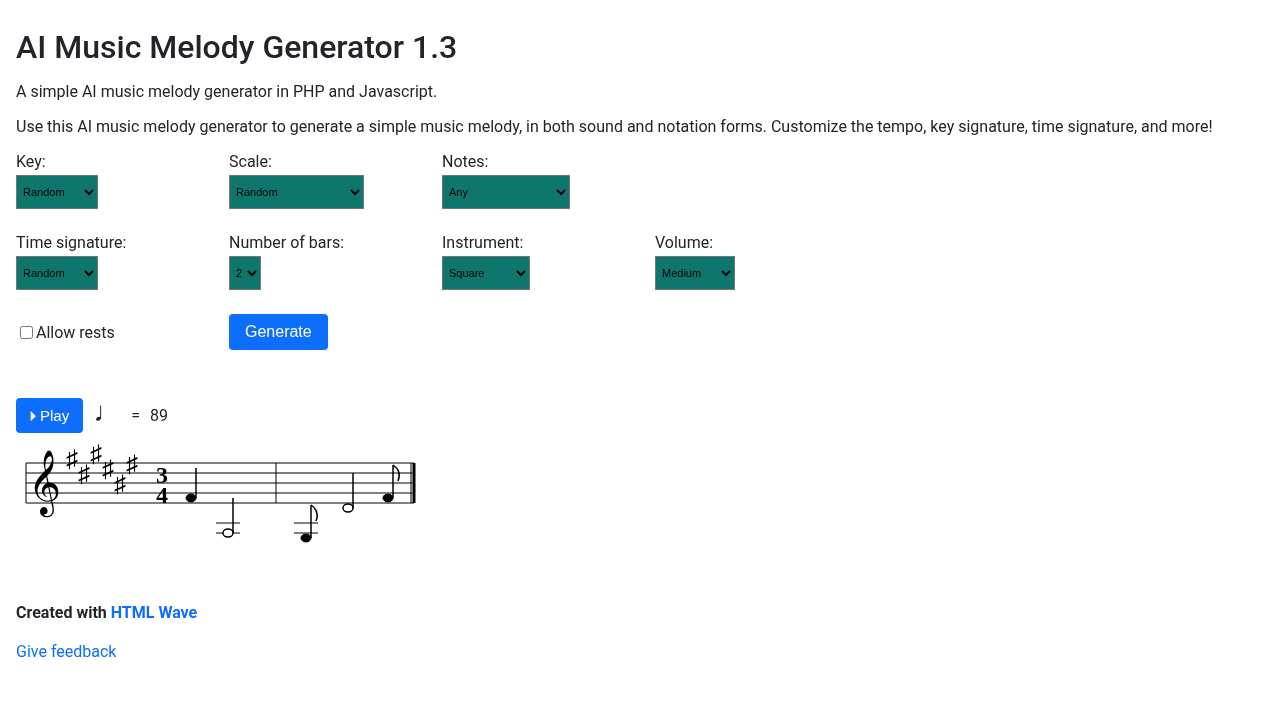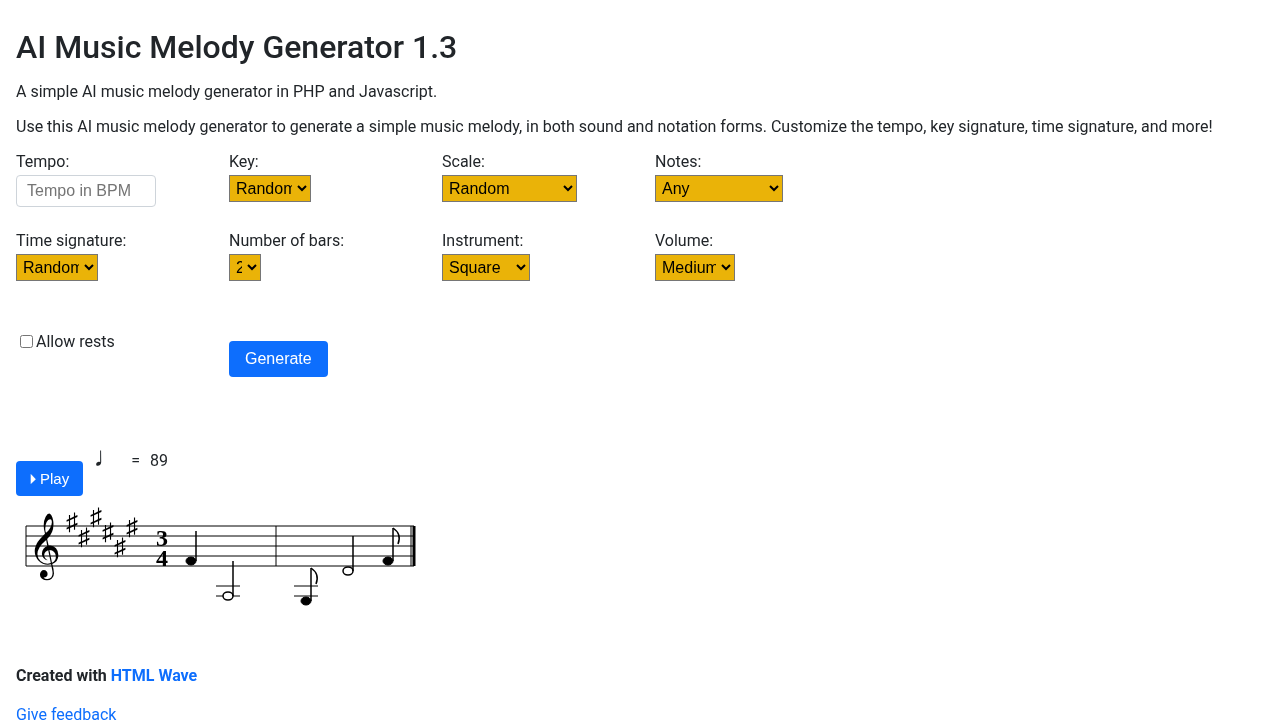--- a/index.html
+++ b/index.html
@@ -30,45 +30,44 @@
   }
   .form-col label { font-size: 16px; }
   input[type="text"] {
     width: 140px;
     padding: 6px 10px;
     border: 1px solid #ced4da;
     border-radius: 4px;
     font-size: 16px;
   }
   select {
-    font-size: 16px;
-    padding: 3px 2px;
+    font-size: 11px;
+    padding: 9px 2px;
     border: 1px solid #767676;
-    background: #eab308;
+    background: #0f766e;
   }
   .sel-small { width: 82px; }
   .sel-med   { width: 135px; }
   .sel-large { width: 128px; }
   .sel-tiny  { width: 32px; }
   .sel-inst  { width: 88px; }
   .sel-vol   { width: 80px; }
   .checkbox-row {
     display: flex;
     align-items: center;
     gap: 0;
     width: 213px;
   }
   .btn {
     display: inline-block;
     border: none;
     border-radius: 4px;
     cursor: pointer;
     font-size: 16px;
     line-height: 1;
-    margin-top: 36px;
   }
   .btn-primary {
     background: #0d6efd;
     color: #fff;
     padding: 10px 16px;
   }
   .btn-play {
     background: #0d6efd;
     color: #fff;
     padding: 10px 14px;
@@ -102,24 +101,20 @@
 
 <h1>AI Music Melody Generator 1.3</h1>
 
 <p>A simple AI music melody generator in PHP and Javascript.</p>
 
 <p>Use this AI music melody generator to generate a simple music melody, in both sound and notation forms. Customize the tempo, key signature, time signature, and more!</p>
 
 
 <div class="form-row">
   <div class="form-col">
-    <label>Tempo:</label>
-    <input type="text" placeholder="Tempo in BPM" style="">
-  </div>
-  <div class="form-col">
     <label>Key:</label>
     <select class="sel-small">
       <option>Random</option>
     </select>
   </div>
   <div class="form-col">
     <label>Scale:</label>
     <select class="sel-med">
       <option>Random</option>
     </select>

